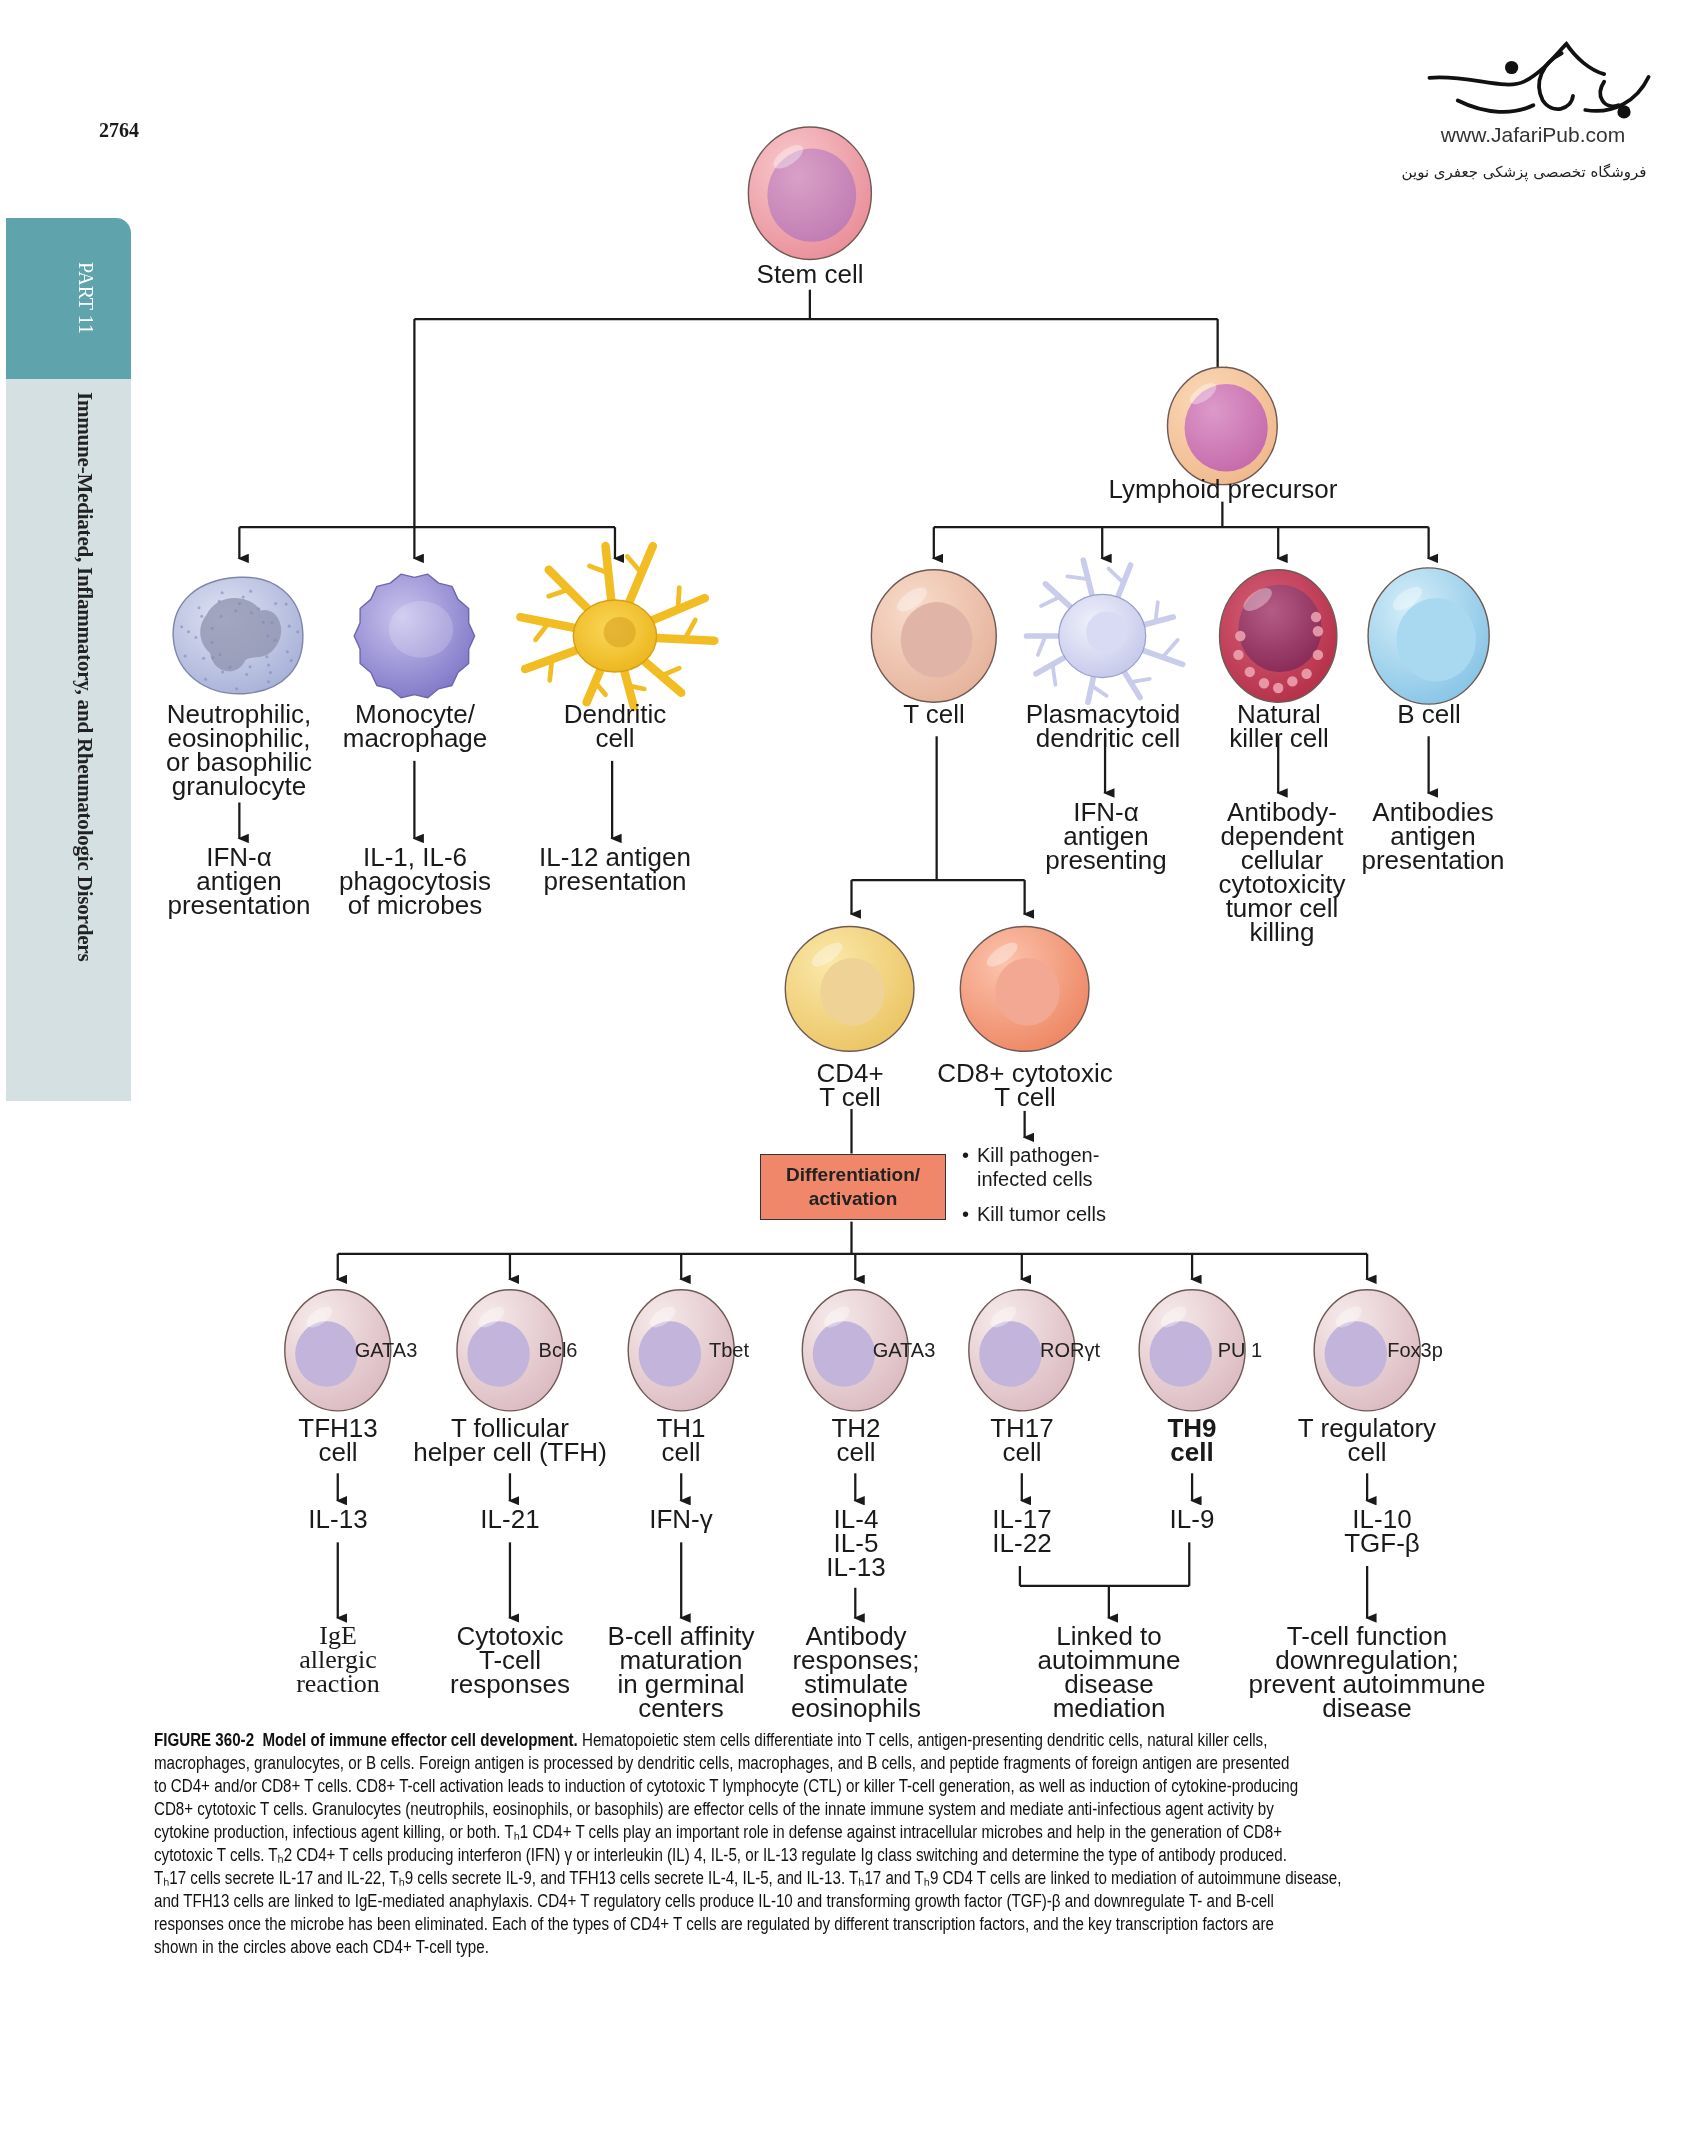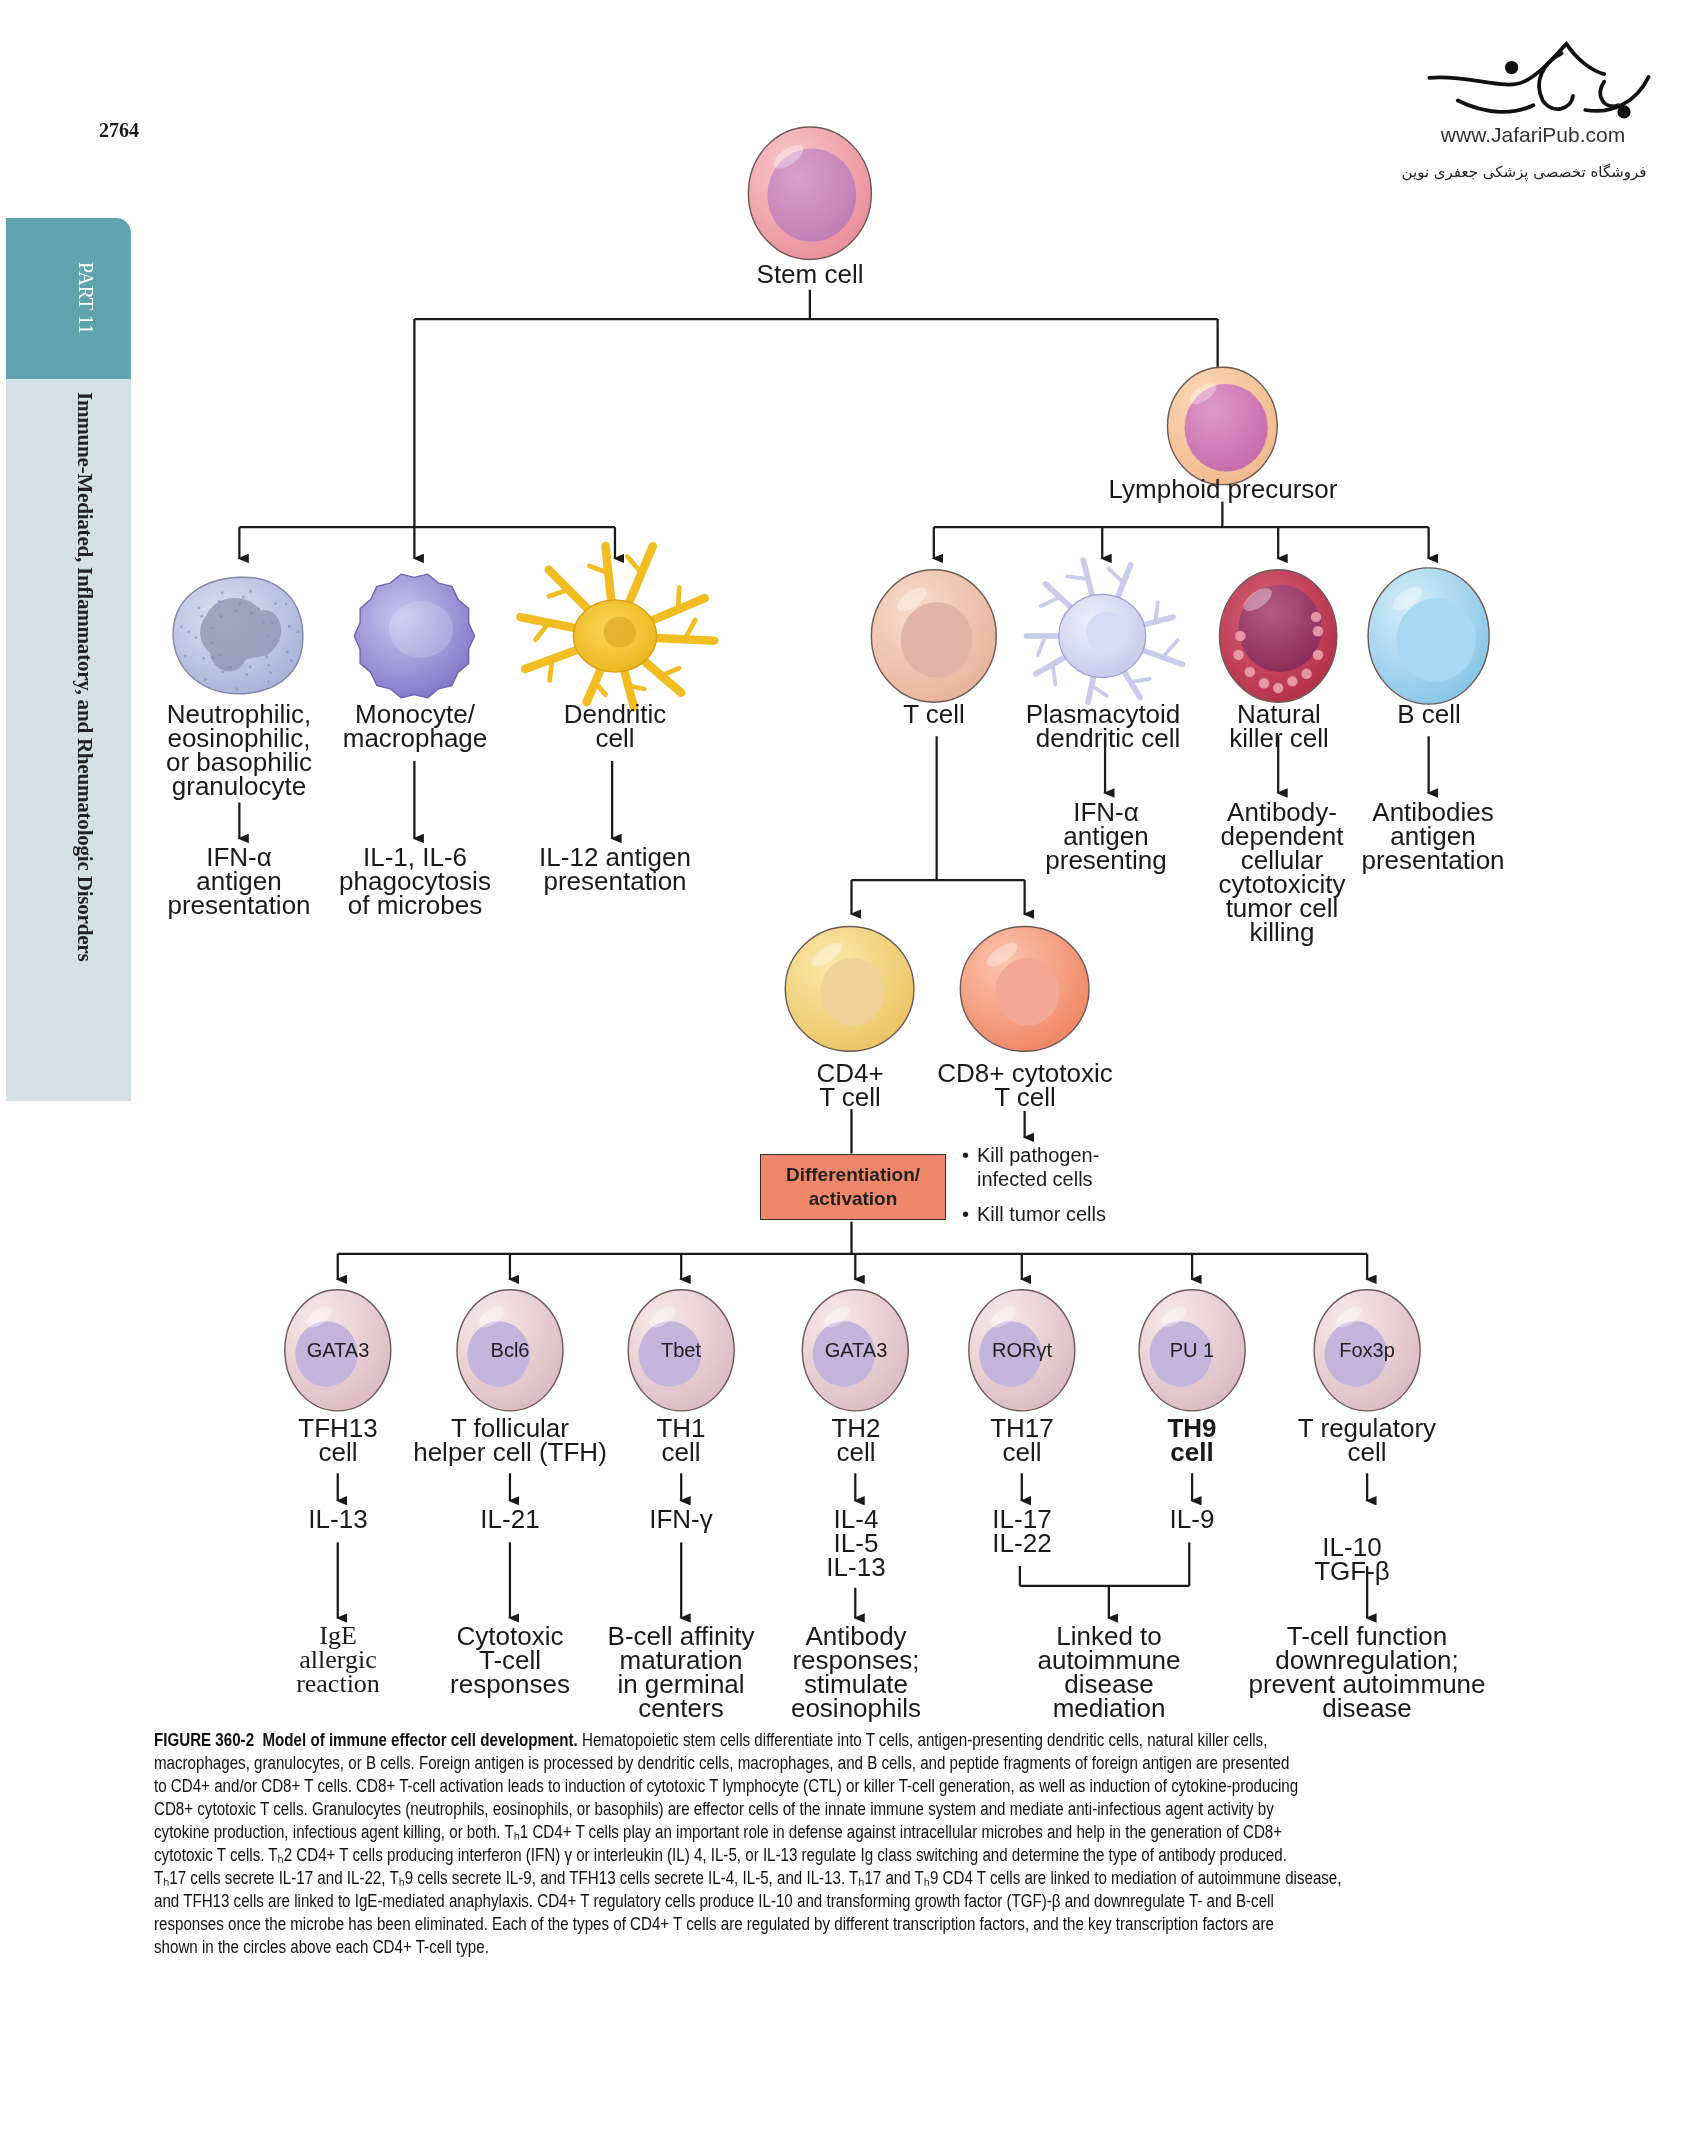--- a/index.html
+++ b/index.html
@@ -8,21 +8,21 @@
   .page-num{left:99px;top:119px;font-family:"Liberation Serif",serif;font-weight:bold;font-size:20px;}
   .tab-part{left:5.7px;top:218px;width:125px;height:161px;background:#5fa4ad;border-top-right-radius:15px;}
   .tab-part span{position:absolute;left:91px;top:44px;transform-origin:0 0;transform:rotate(90deg);color:#fff;font-family:"Liberation Serif",serif;font-size:20px;white-space:nowrap;}
   .tab-title{left:5.7px;top:379px;width:125px;height:722px;background:#d5e0e2;}
   .tab-title span{position:absolute;left:91px;top:13.2px;transform-origin:0 0;transform:rotate(90deg);font-family:"Liberation Serif",serif;font-weight:bold;font-size:21px;white-space:nowrap;color:#222;letter-spacing:-0.2px;}
   .logo{left:1401px;top:24.6px;width:293px;height:170px;}
   .logo-url{left:1424px;top:123px;width:218px;text-align:center;font-size:21px;color:#333;}
   .logo-fa{left:1382px;top:163px;width:284px;text-align:center;font-size:15px;color:#222;direction:rtl;font-family:"DejaVu Sans",sans-serif;}
   svg.diagram{position:absolute;left:0;top:0;}
   .lbl{position:absolute;text-align:center;font-size:26px;line-height:24px;transform:translateX(-50%);white-space:nowrap;}
-  .tf{position:absolute;font-size:20px;transform:translate(-50%,-50%);white-space:nowrap;color:#222;}
+  .tf{position:absolute;font-size:20px;transform:translate(-50%,-50%);white-space:nowrap;color:#222;margin-left:48px;}
   .diffbox{left:760px;top:1154px;width:186px;height:66px;background:#f0866a;border:1.9px solid #333;box-sizing:border-box;display:flex;flex-direction:column;justify-content:center;align-items:center;font-weight:bold;font-size:19px;line-height:24px;color:#222;}
   .bullets{left:962px;top:1143px;font-size:20px;line-height:24px;}
   .bullets div{position:relative;padding-left:15px;}
   .bullets .b{position:absolute;left:0;top:0;}
   .caption{left:154px;top:1729px;width:1350px;font-family:"Liberation Sans Narrow","Liberation Sans",sans-serif;font-size:17.6px;line-height:23px;text-align:justify;transform:scaleX(0.86);transform-origin:0 0;width:1569px;color:#111;}
   .caption b{font-weight:bold;}
 </style>
 </head>
 <body>
 
@@ -504,21 +504,21 @@
       <div>cell</div>
     </div>
     <div class="lbl" style="left: 1192px; top: 1507px;">
       <div>IL-9</div>
     </div>
     <div class="tf" style="left: 1192px; top: 1350px;">PU 1</div>
     <div class="lbl" style="left: 1367px; top: 1416px;">
       <div>T regulatory</div>
       <div>cell</div>
     </div>
-    <div class="lbl" style="left: 1352px; top: 1507px; margin-top: 28px;">
+    <div class="lbl" style="left: 1382px; top: 1507px;">
       <div>IL-10</div>
       <div>TGF-β</div>
     </div>
     <div class="lbl" style="left: 1367px; top: 1624px;">
       <div>T-cell function</div>
       <div>downregulation;</div>
       <div>prevent autoimmune</div>
       <div>disease</div>
     </div>
     <div class="tf" style="left: 1367px; top: 1350px;">Fox3p</div>

